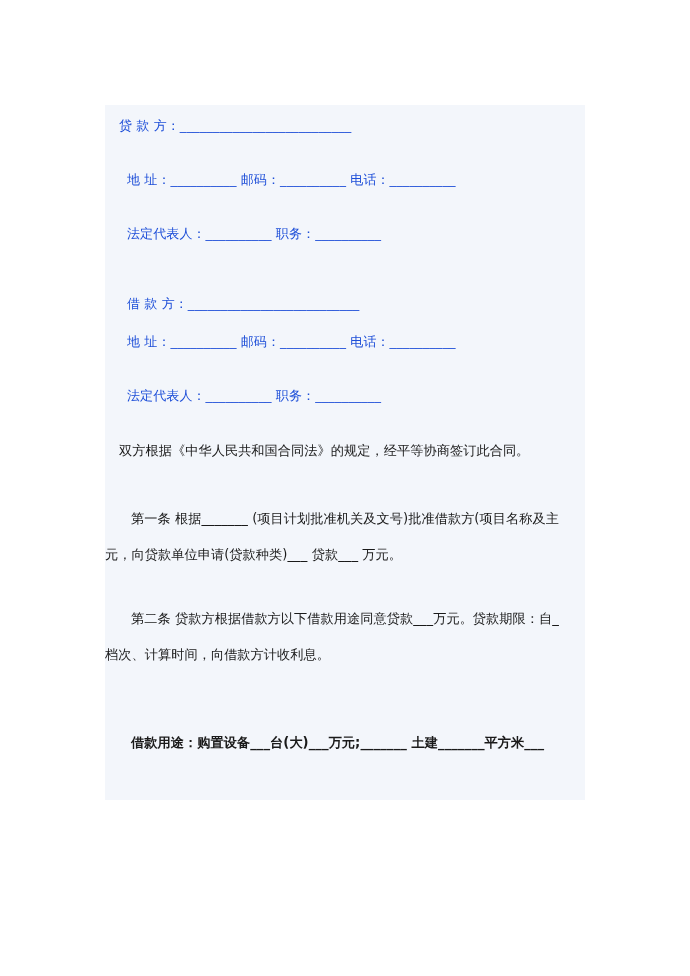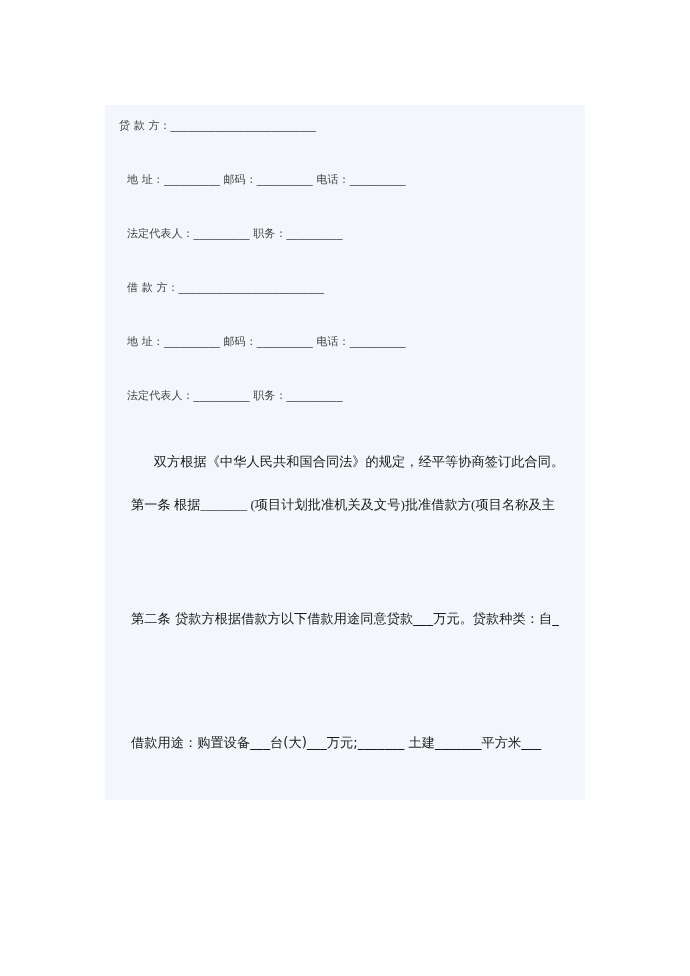--- a/index.html
+++ b/index.html
@@ -36,22 +36,22 @@
   .doc-inner {
     position: relative;
     width: 100%;
     height: 100%;
   }
 
   
   .line {
     position: absolute;
     left: 0;
-    color: #404040;
-    font-size: 11px;
+    color: #1d4ed8;
+    font-size: 13px;
     line-height: 18px;
     white-space: nowrap;
     letter-spacing: 0.1px;
   }
 
   .para {
     position: absolute;
     left: 0;
     width: 480px;
     color: #1a1a1a;
@@ -62,28 +62,28 @@
 
   .para .pline {
     white-space: nowrap;
     display: block;
   }
 
   
   #row-lender        { left: 14px;  top: 12px; }
   #row-lender-addr   { left: 22px;  top: 66px; }
   #row-lender-rep    { left: 22px;  top: 120px; }
-  #row-borrower      { left: 22px;  top: 174px; }
+  #row-borrower      { left: 22px;  top: 190px; }
   #row-borrower-addr { left: 22px;  top: 228px; }
   #row-borrower-rep  { left: 22px;  top: 282px; }
 
-  #para-preamble { top: 339px; left: 14px; text-align: center; }
-  #para-art1     { top: 382px; left: 0px; font-family: Liberation Serif, serif; }
+  #para-preamble { top: 328px; left: 14px; }
+  #para-art1     { top: 396px; left: 0px; }
   #para-art2     { top: 496px; left: 0px; }
-  #para-usage    { top: 620px; left: 0px; }
+  #para-usage    { top: 620px; left: 0px; font-weight: bold; }
 
   .indent {
     padding-left: 26px;
   }
 </style>
 </head>
 <body>
 
 <div class="page">
 
@@ -101,24 +101,26 @@
       <div class="line" id="row-borrower-addr">地 址：__________ 邮码：__________ 电话：__________</div>
 
       <div class="line" id="row-borrower-rep">法定代表人：__________ 职务：__________</div>
 
       <div class="para" id="para-preamble">
         <span class="pline">双方根据《中华人民共和国合同法》的规定，经平等协商签订此合同。</span>
       </div>
 
       <div class="para" id="para-art1">
         <span class="pline indent">第一条 根据_______ (项目计划批准机关及文号)批准借款方(项目名称及主</span>
+        <span class="pline">元，向贷款单位申请(贷款种类)___ 贷款___ 万元。</span>
       </div>
 
       <div class="para" id="para-art2">
-        <span class="pline indent">第二条 贷款方根据借款方以下借款用途同意贷款___万元。贷款种类：自_</span>
+        <span class="pline indent">第二条 贷款方根据借款方以下借款用途同意贷款___万元。贷款期限：自_</span>
+        <span class="pline">档次、计算时间，向借款方计收利息。</span>
       </div>
 
       <div class="para" id="para-usage">
         <span class="pline indent">借款用途：购置设备___台(大)___万元;_______ 土建_______平方米___</span>
       </div>
 
     </div>
   </div>
 
 </div>

